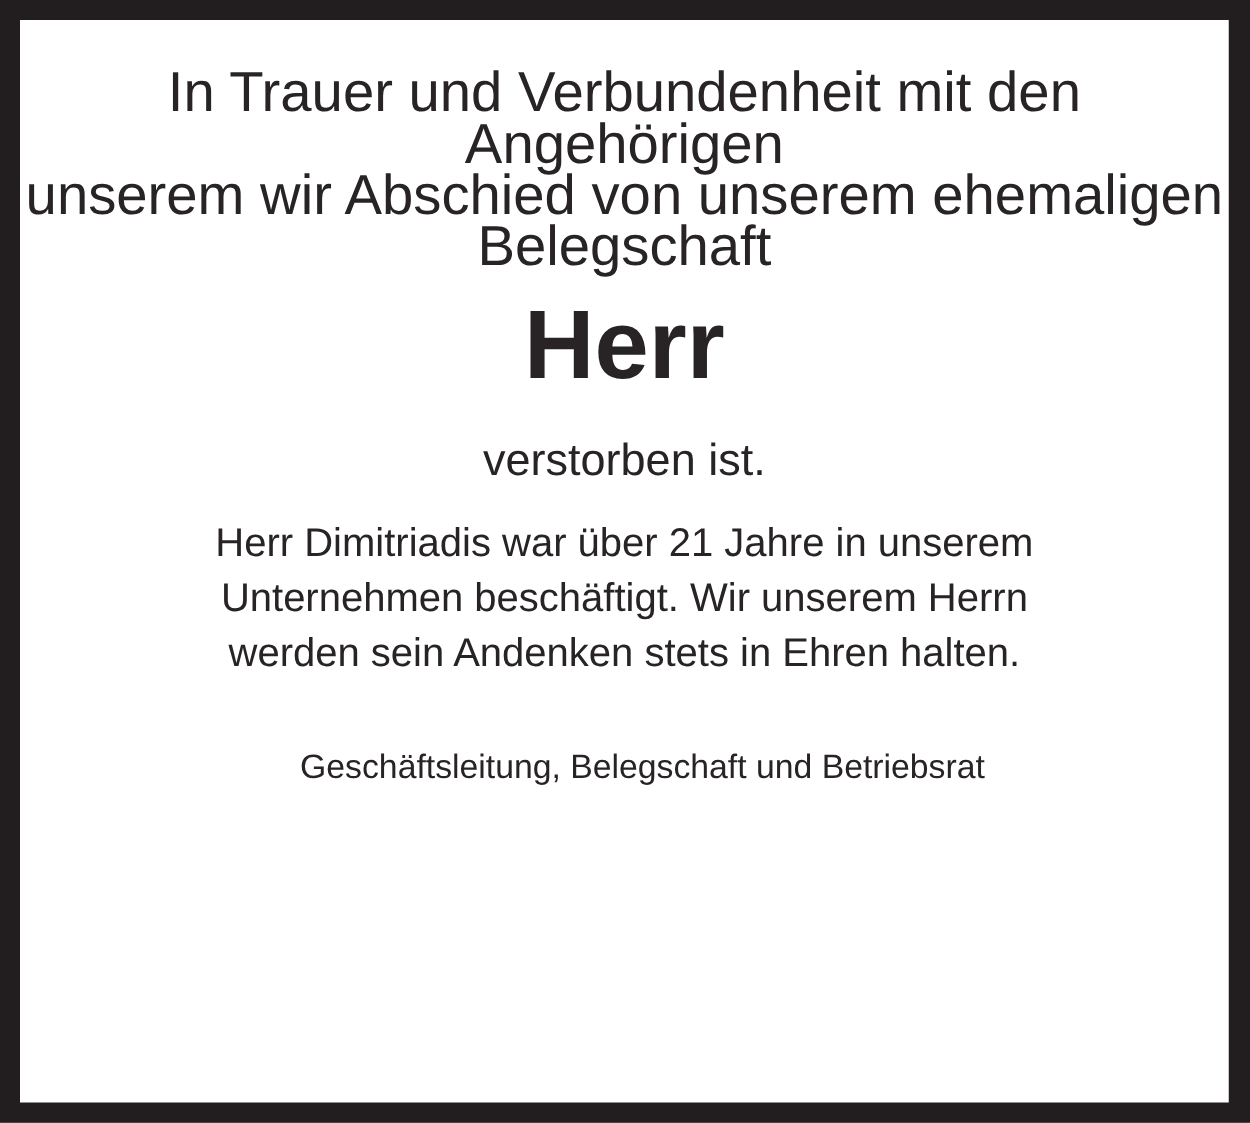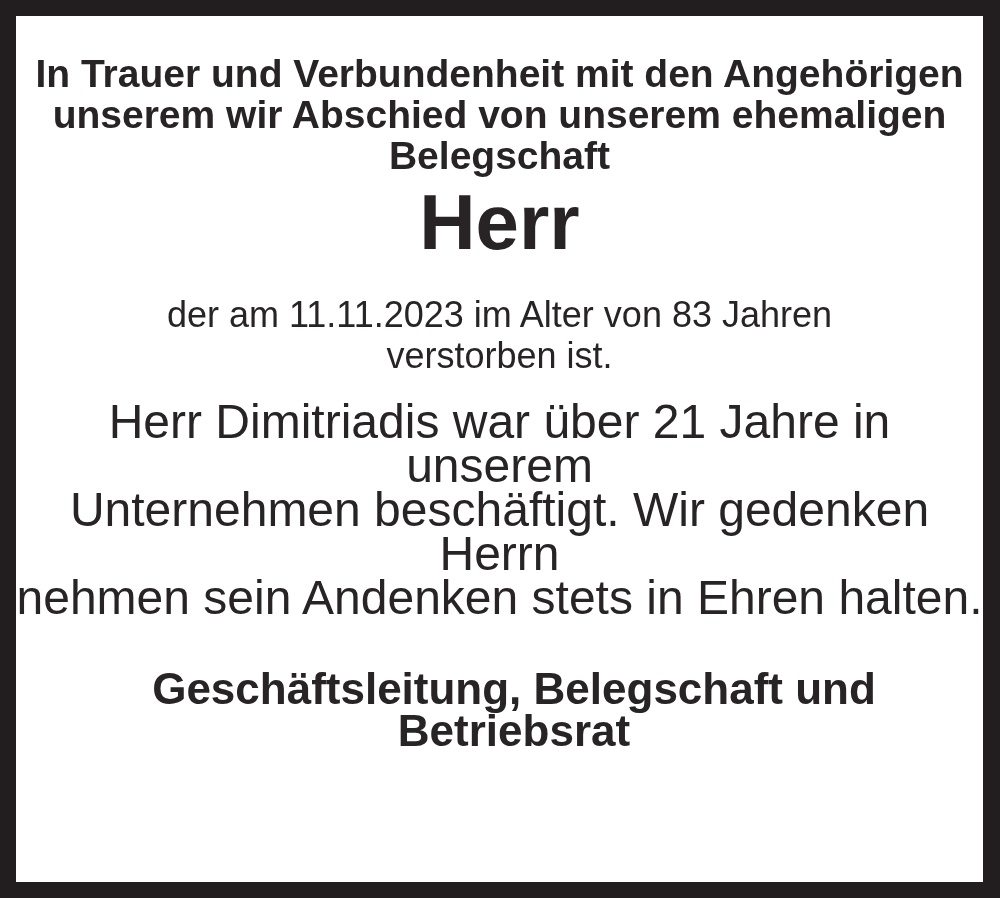--- a/index.html
+++ b/index.html
@@ -27,49 +27,49 @@
     width: 100%;
     height: 100%;
     text-align: center;
     color: #282425;
     font-family: "Liberation Sans", "DejaVu Sans", sans-serif;
     -webkit-font-smoothing: antialiased;
   }
   .intro {
     margin: 0;
     padding-top: 37px;
-    font-size: 39px;
+    font-size: 45px;
     line-height: 41px;
-    font-weight: 700;
+    font-weight: 400;
   }
   .title-block {
-    margin-top: 6px;
+    margin-top: 18px;
     font-size: 78px;
     line-height: 80px;
     font-weight: 700;
     letter-spacing: 0;
     text-align: center;
   }
   .death-block {
     margin-top: 32px;
     font-size: 36px;
     line-height: 41px;
     font-weight: 400;
   }
   .tribute-block {
     margin-top: 24px;
-    font-size: 48px;
+    font-size: 32px;
     line-height: 44px;
     font-weight: 400;
   }
   .signature-block {
     margin-top: 48px;
-    font-size: 44px;
+    font-size: 27px;
     line-height: 42px;
-    font-weight: 700;
+    font-weight: 400;
     padding-left: 29px;
   }
   .line { display: block; }
 </style>
 </head>
 <body>
 
 <div class="page">
   <div class="panel">
     <div class="content">
@@ -78,28 +78,27 @@
         <span class="line">In Trauer und Verbundenheit mit den Angehörigen</span>
         <span class="line">unserem wir Abschied von unserem ehemaligen</span>
         <span class="line">Belegschaft</span>
       </div>
 
       <div class="title-block">
         <span class="line">Herr</span>
       </div>
 
       <div class="death-block">
-        <span class="line">der am 11.11.2023 im Alter von 83 Jahren</span>
         <span class="line">verstorben ist.</span>
       </div>
 
       <div class="tribute-block">
         <span class="line">Herr Dimitriadis war über 21 Jahre in unserem</span>
-        <span class="line">Unternehmen beschäftigt. Wir gedenken Herrn</span>
-        <span class="line">nehmen sein Andenken stets in Ehren halten.</span>
+        <span class="line">Unternehmen beschäftigt. Wir unserem Herrn</span>
+        <span class="line">werden sein Andenken stets in Ehren halten.</span>
       </div>
 
       <div class="signature-block">
         <span class="line">Geschäftsleitung, Belegschaft und Betriebsrat</span>
       </div>
 
     </div>
   </div>
 </div>
 

